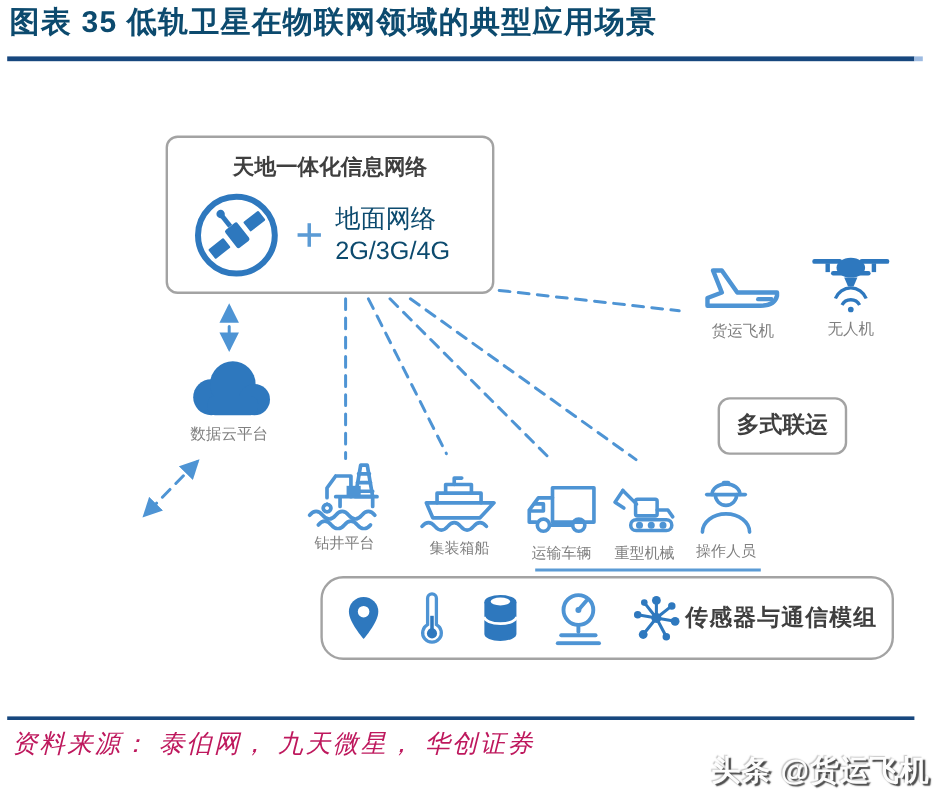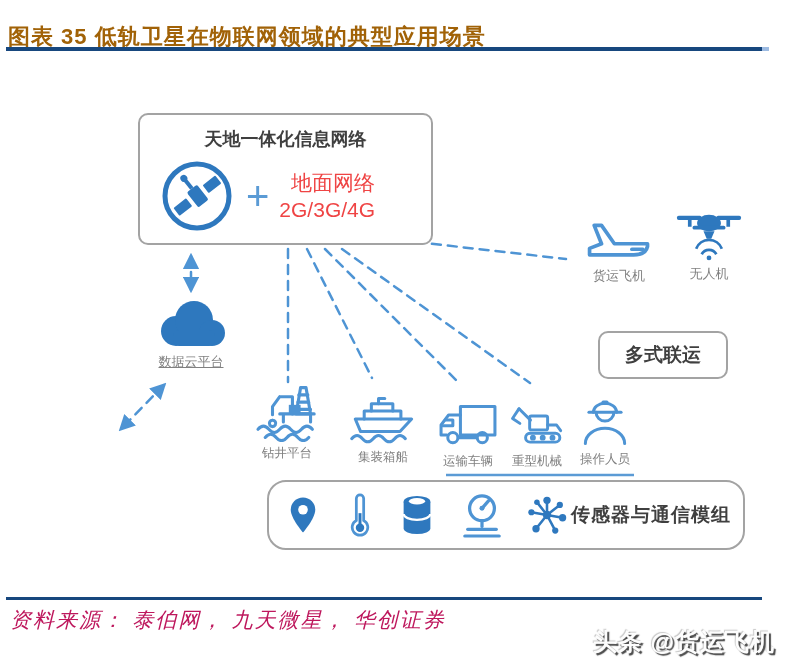--- a/index.html
+++ b/index.html
@@ -1,53 +1,53 @@
 <!DOCTYPE html>
 <html><head>
 <meta charset="utf-8">
 <style>
   html,body{margin:0;padding:0;background:#fff;}
   .page{position:relative;width:785px;height:664px;background:#ffffff;overflow:hidden;
         font-family:"Liberation Sans", sans-serif;}
 
   
-  .fig-title{position:absolute;left:8px;top:22px;font-size:22px;font-weight:bold;
-             color:#a16207;letter-spacing:1px;white-space:nowrap;}
+  .fig-title{position:absolute;left:8px;top:2px;font-size:25px;font-weight:bold;
+             color:#0c4a6e;letter-spacing:1px;white-space:nowrap;}
   .title-rule{position:absolute;left:6px;top:47px;width:756px;height:4px;background:#17477E;}
   .title-rule .cap{position:absolute;right:-7px;top:0;width:7px;height:4px;background:#9DBBE2;}
 
   
   .round-box{position:absolute;border:2px solid #A3A3A3;border-radius:10px;background:#fff;box-sizing:border-box;}
   .box-label{font-weight:bold;color:#3F3F3F;}
 
   
-  .net-box{left:138px;top:113px;width:295px;height:132px;}
+  .net-box{left:138px;top:113px;width:274px;height:132px;}
   .net-title{position:absolute;left:0;right:0;top:12px;text-align:center;font-size:18px;}
   .net-row{position:absolute;left:20px;top:44px;right:10px;display:flex;align-items:center;}
   .plus{font-size:40px;color:#5B9BD5;font-weight:400;margin:0 10px 0 12px;line-height:1;}
-  .ground{color:#ef4444;font-size:21px;font-weight:500;line-height:27px;text-align:right;}
+  .ground{color:#0c4a6e;font-size:21px;font-weight:500;line-height:27px;text-align:left;}
 
   
   .cloud-wrap{position:absolute;left:152px;top:298px;width:78px;text-align:center;}
   .small-label{font-size:13px;color:#808080;white-space:nowrap;}
-  .cloud-wrap .small-label{display:block;margin-top:2px;text-decoration:underline;}
+  .cloud-wrap .small-label{display:block;margin-top:2px;}
 
   
   .user-box{left:22px;top:437px;width:150px;height:108px;}
   .user-box .icon{position:absolute;left:0;right:0;top:12px;text-align:center;}
   .user-box .box-label{position:absolute;left:0;right:0;bottom:10px;text-align:center;font-size:18px;}
 
   
   .air-item{position:absolute;text-align:center;}
   .air-item .small-label{display:block;margin-top:3px;}
   .plane-item{left:580px;top:218px;width:78px;}
   .drone-item{left:675px;top:208px;width:68px;}
 
   
-  .multi-box{left:598px;top:331px;width:130px;height:48px;}
+  .multi-box{left:598px;top:331px;width:108px;height:48px;}
   .multi-box .box-label{display:block;text-align:center;line-height:44px;font-size:19px;}
 
   
   .asset{position:absolute;width:70px;text-align:center;}
   .asset .icon-area{height:58px;display:flex;align-items:flex-end;justify-content:center;}
   .asset .small-label{display:block;margin-top:3px;font-size:12.5px;}
 
   
   .sensor-box{left:267px;top:480px;width:478px;height:70px;border-radius:19px;}
   .sensor-box .s-icon{position:absolute;top:50%;transform:translateY(-50%);}

